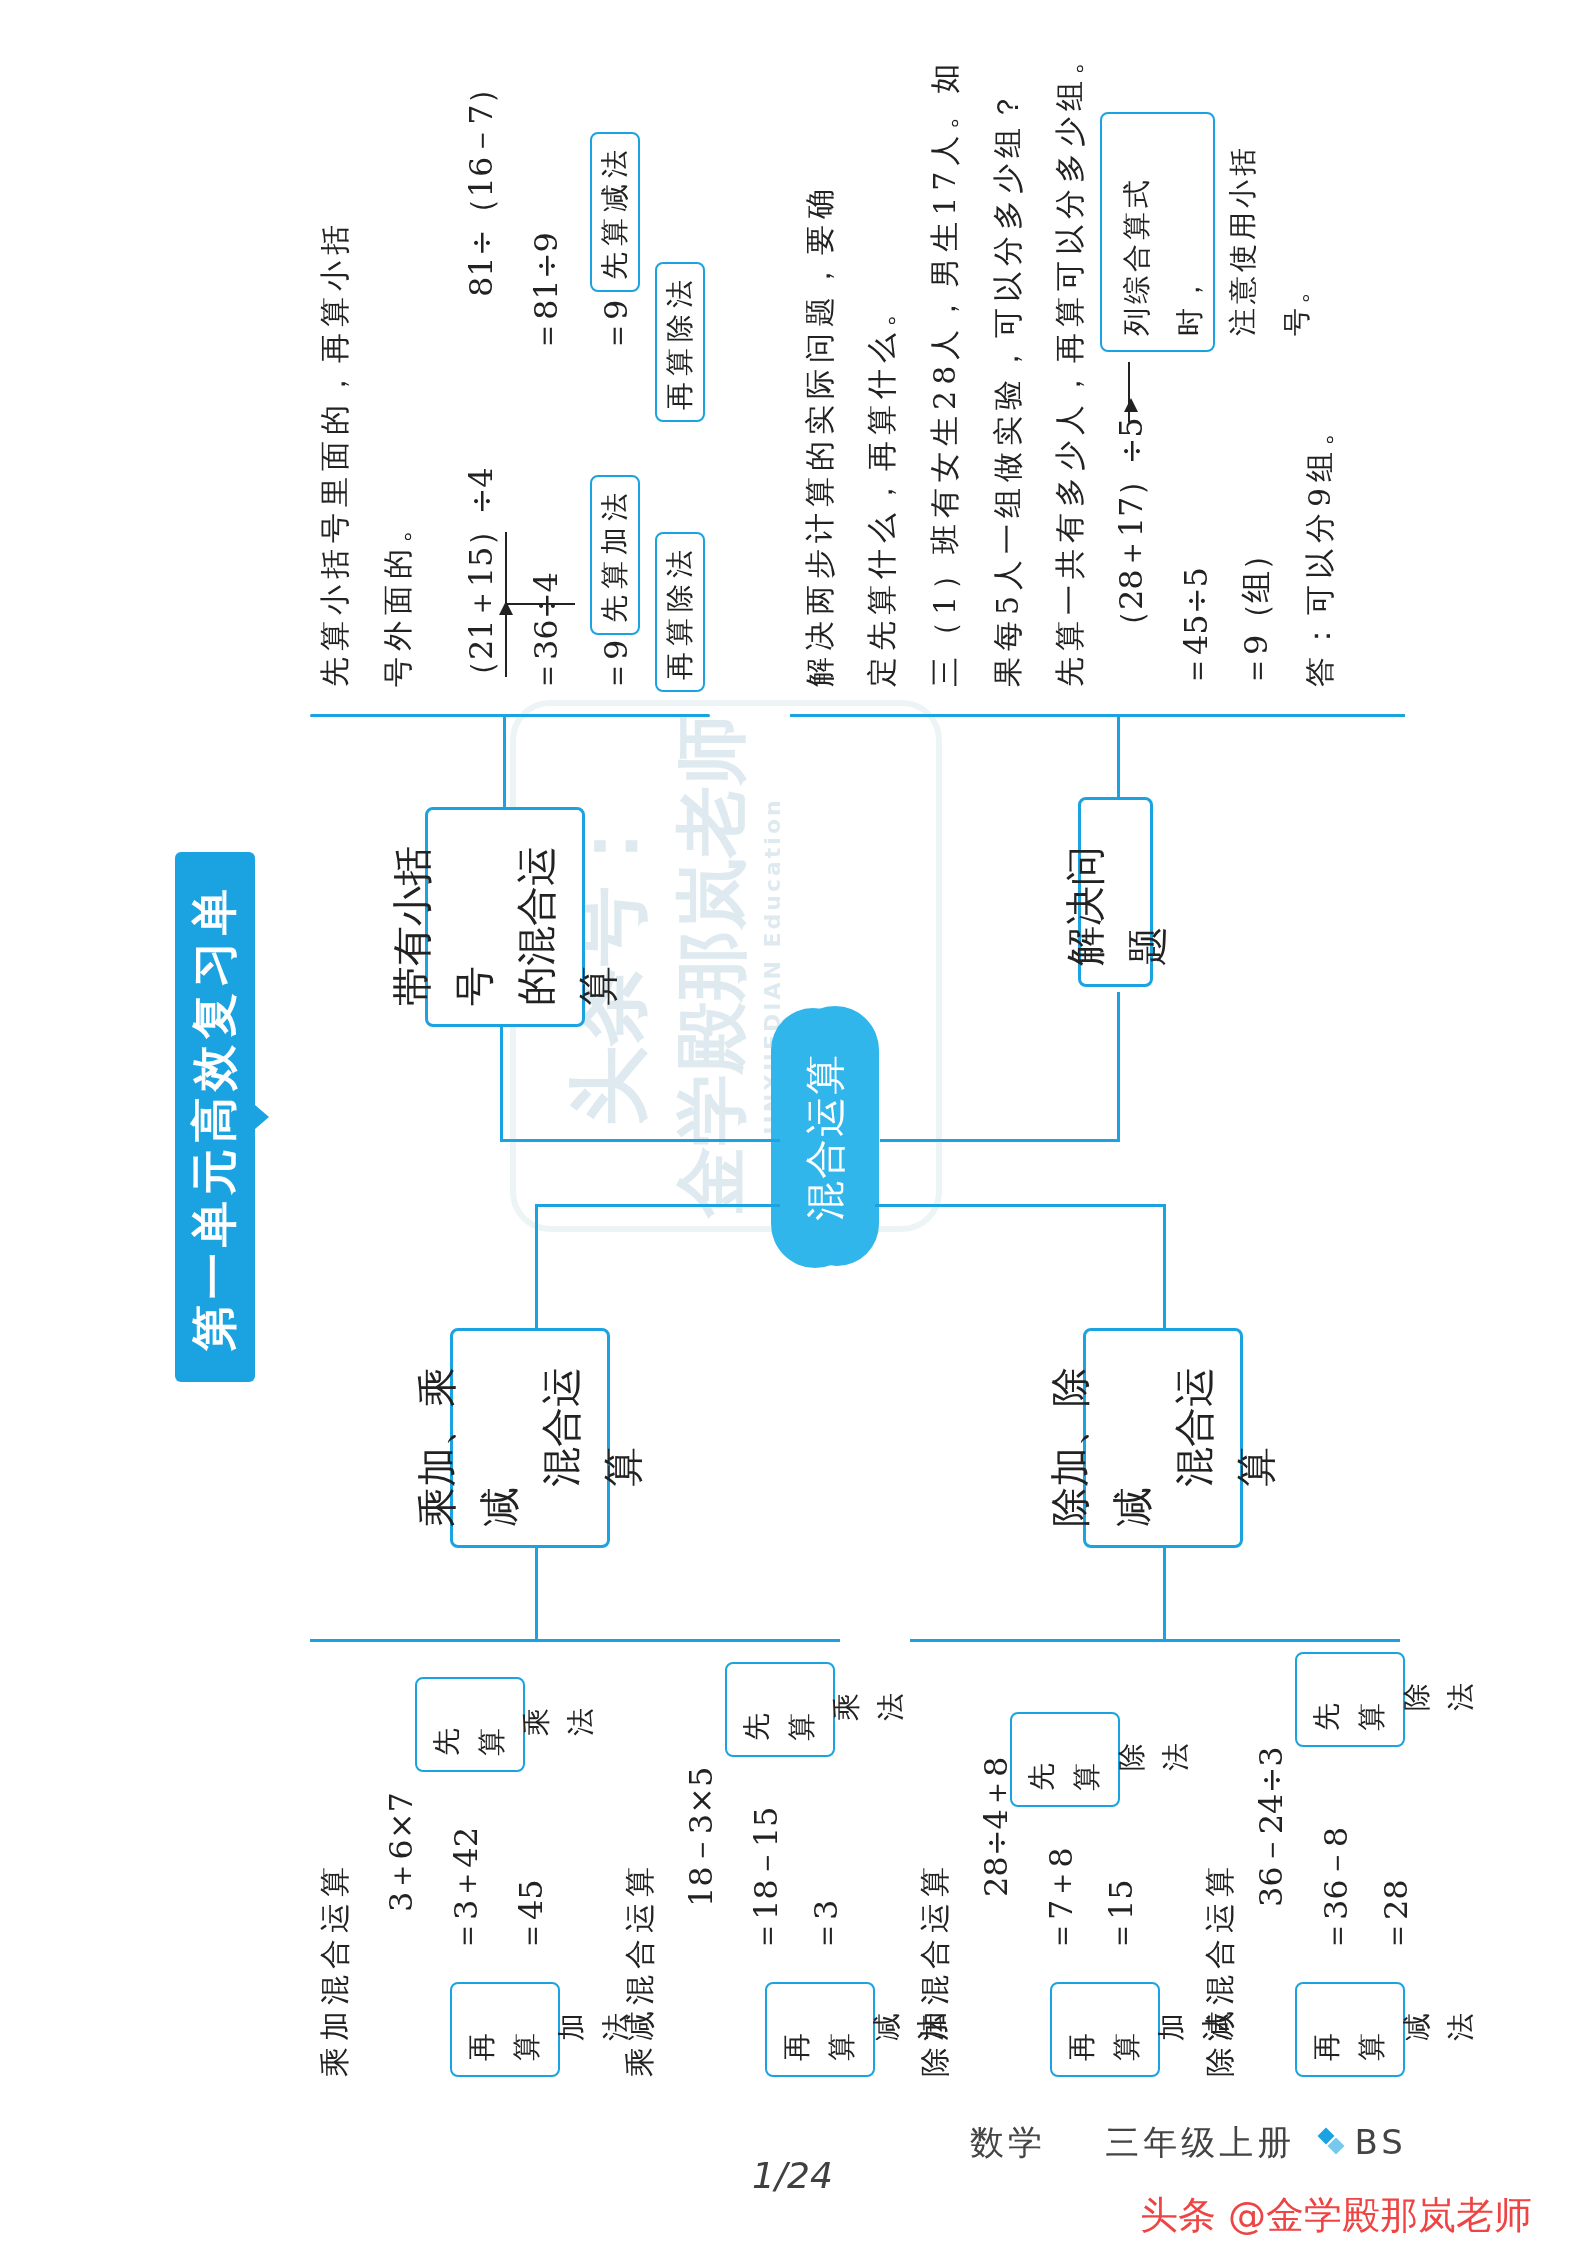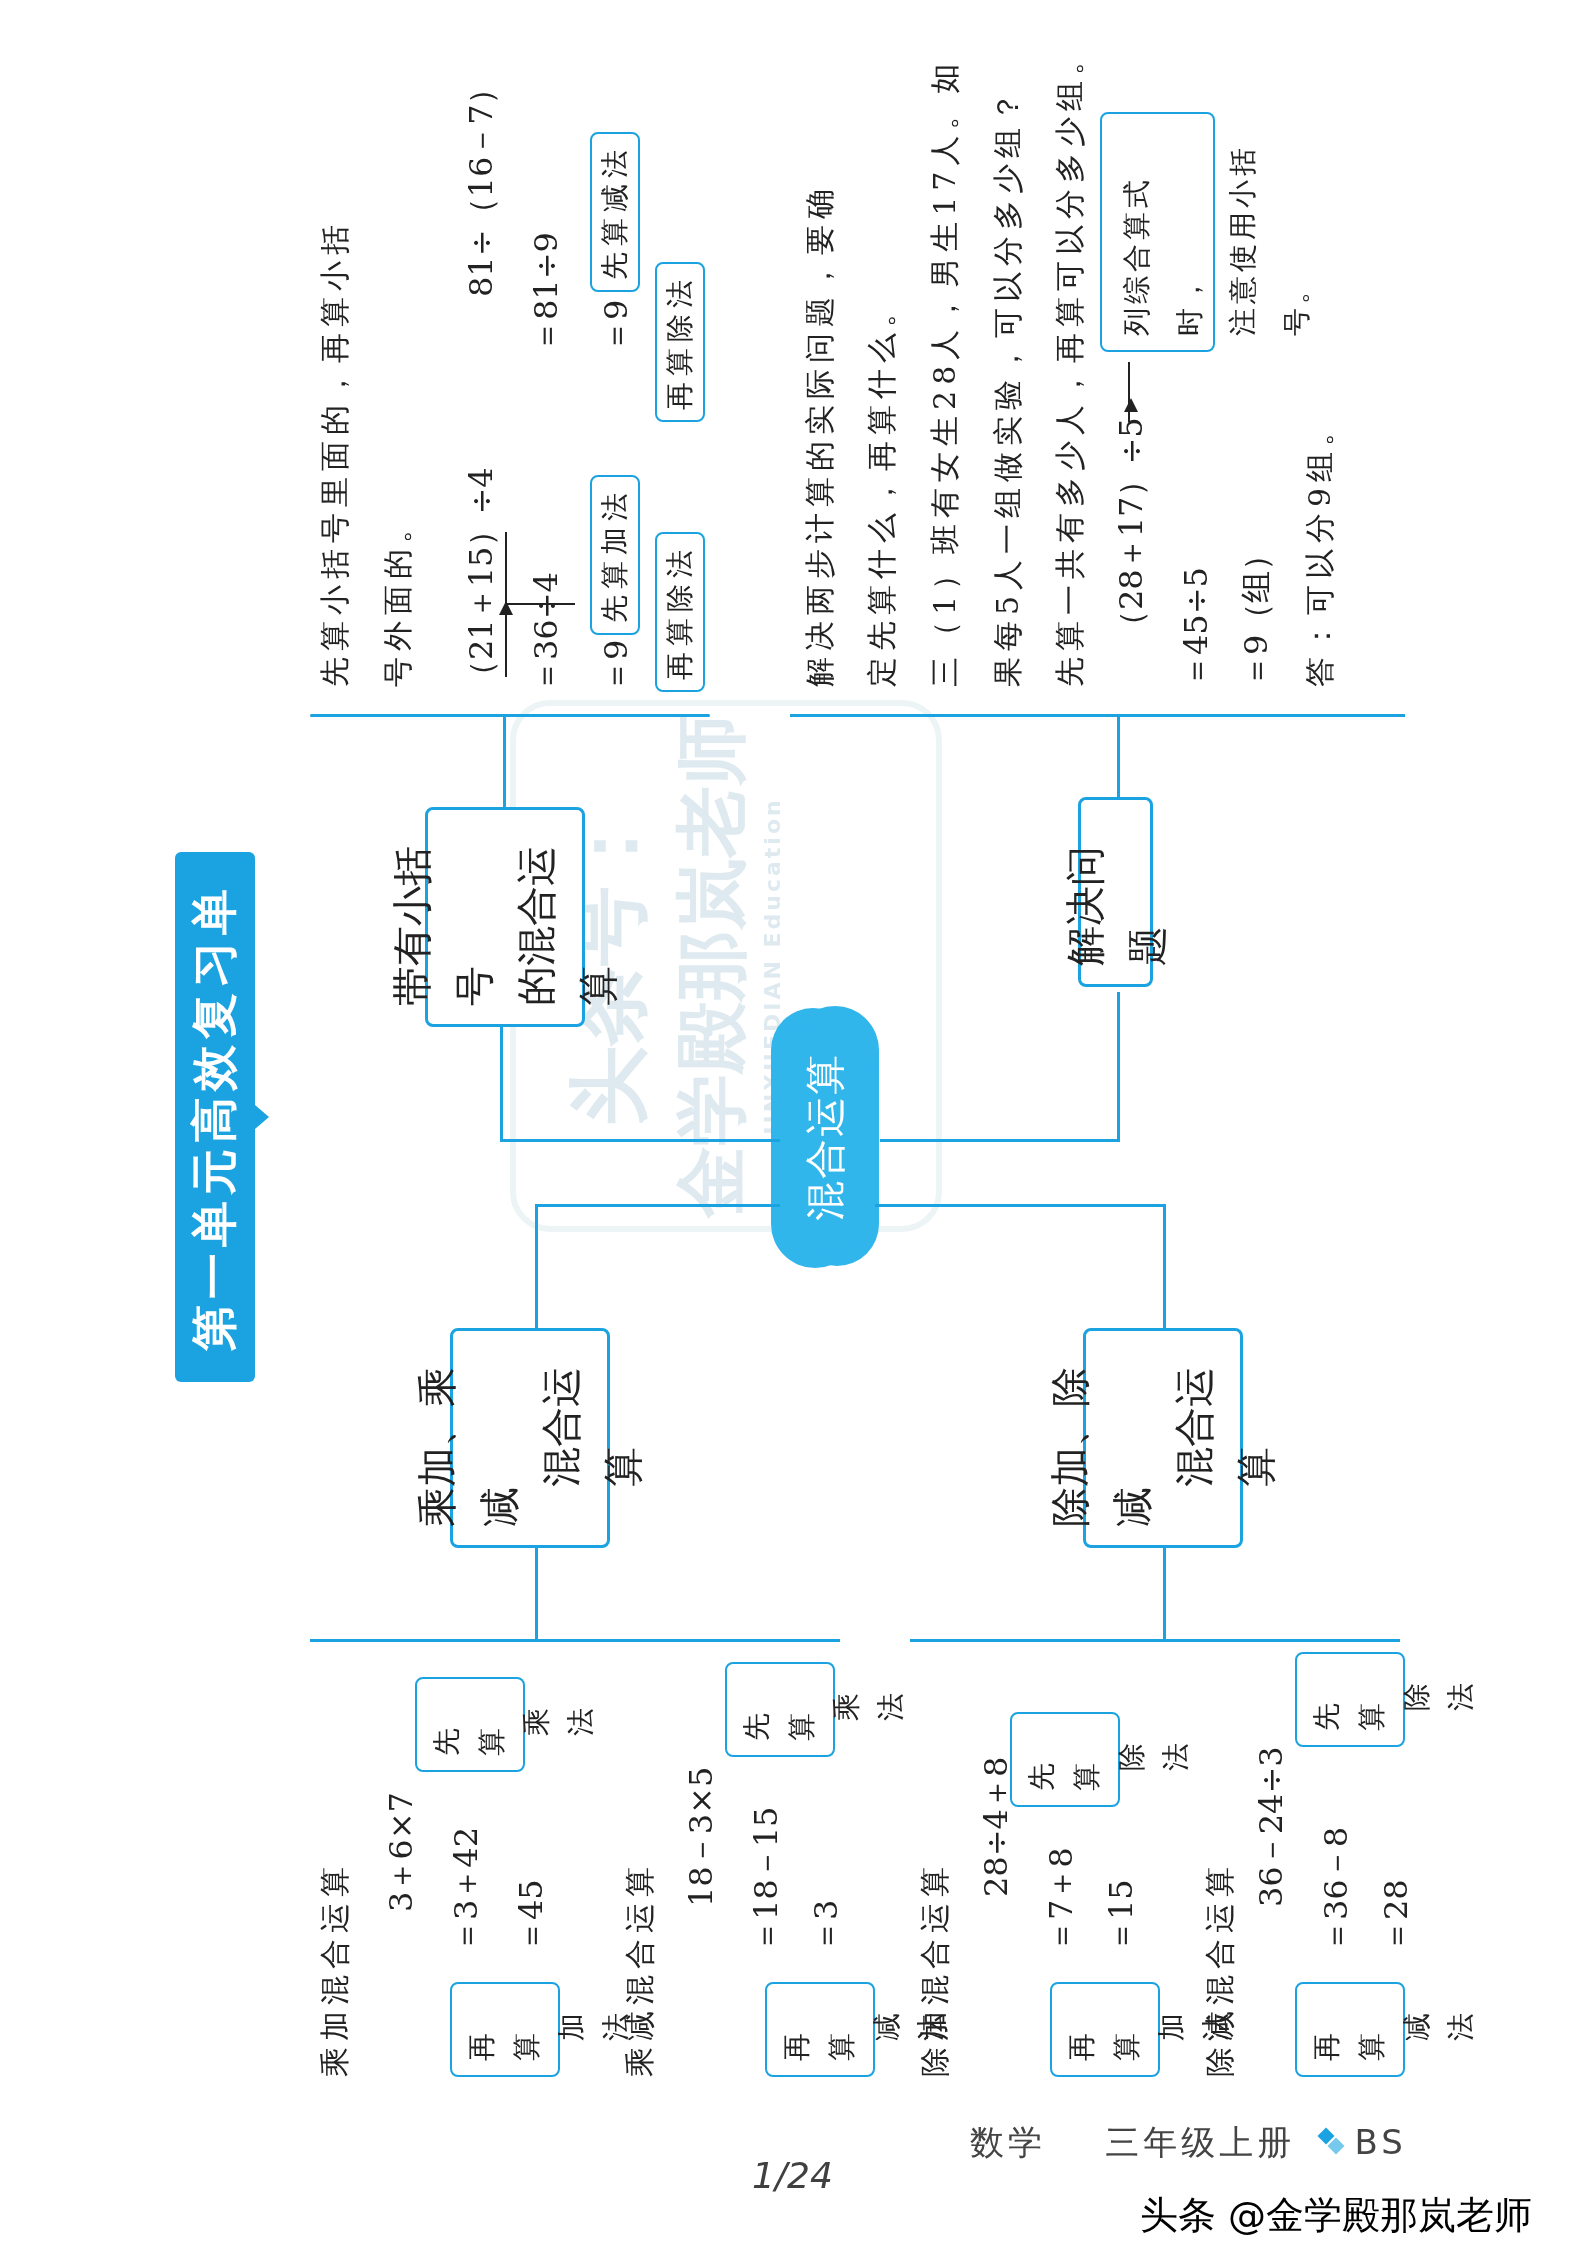--- a/index.html
+++ b/index.html
@@ -45,21 +45,21 @@
   }
   .tag2 .r1 { display:block; letter-spacing:4px; }
   .tag2 .r2 { display:block; padding-left:60px; letter-spacing:4px; }
   .arrow-r:after { content:""; position:absolute; right:-2px; top:-6px; border-top:7px solid transparent; border-bottom:7px solid transparent; border-left:14px solid #222; }
   .watermark {
     position:absolute; font-family:"DejaVu Sans","Liberation Sans",sans-serif; font-weight:bold;
     color:rgba(160,195,210,0.35); text-align:center;
   }
   .footer { position:absolute; font-family:"DejaVu Sans","Liberation Sans",sans-serif; color:#444; font-size:34px; letter-spacing:4px; }
   .page-num { position:absolute; font-family:"DejaVu Sans","Liberation Sans",sans-serif; color:#404040; font-size:36px;font-style:italic; }
-  .credit { position:absolute; font-family:"DejaVu Sans","Liberation Sans",sans-serif; color:#000000; font-size:38px; }
+  .credit { position:absolute; font-family:"DejaVu Sans","Liberation Sans",sans-serif; color:#ef4444; font-size:38px; }
   .diamond { position:absolute; width:12px; height:12px; background:#1aa3e0; transform:rotate(45deg); }
 </style>
 </head>
 <body>
 
 <div id="canvas">
 
   <div class="title-tab" style="left:870px; top:175px; width:530px; height:80px;">
     <span>第一单元高效复习单</span>
   </div>

